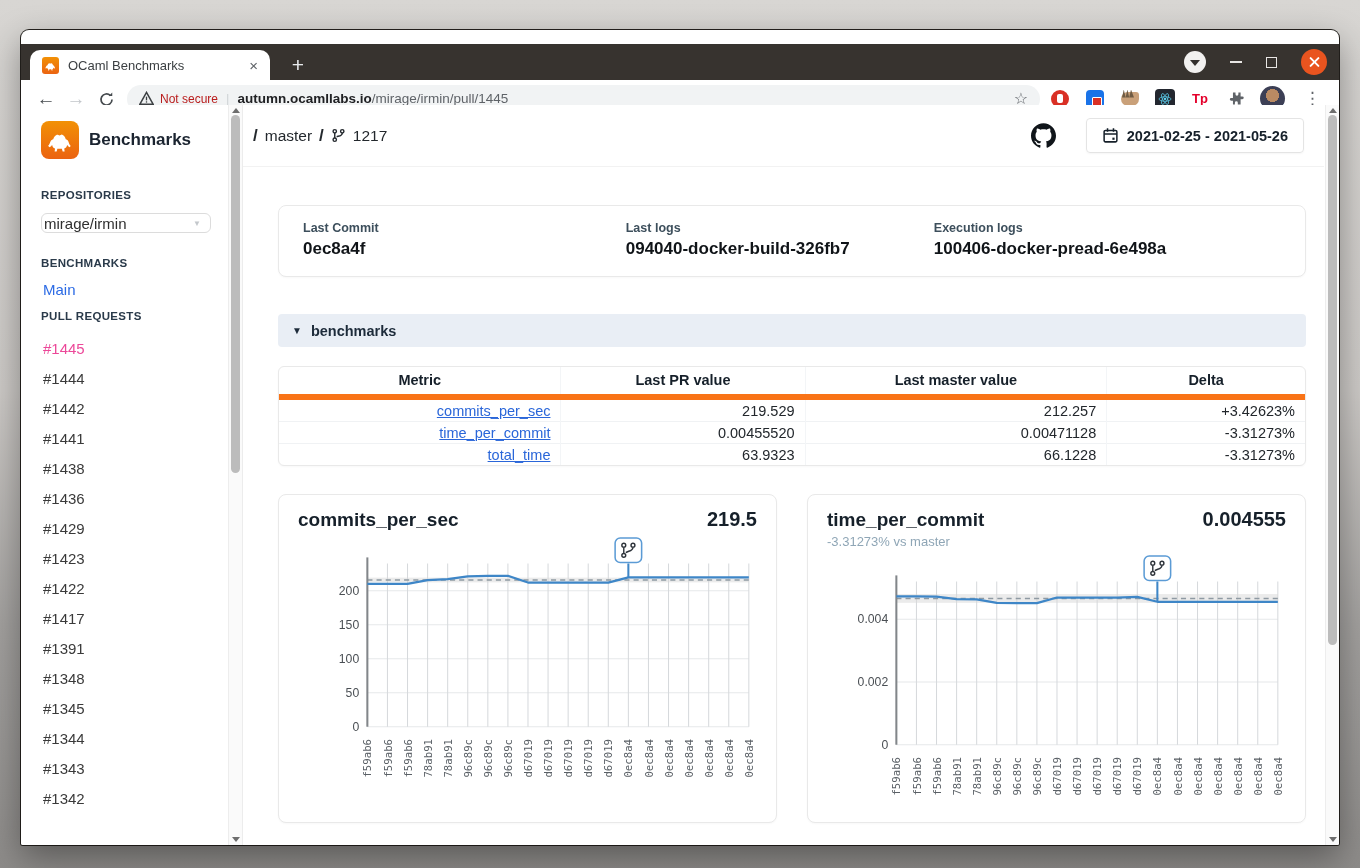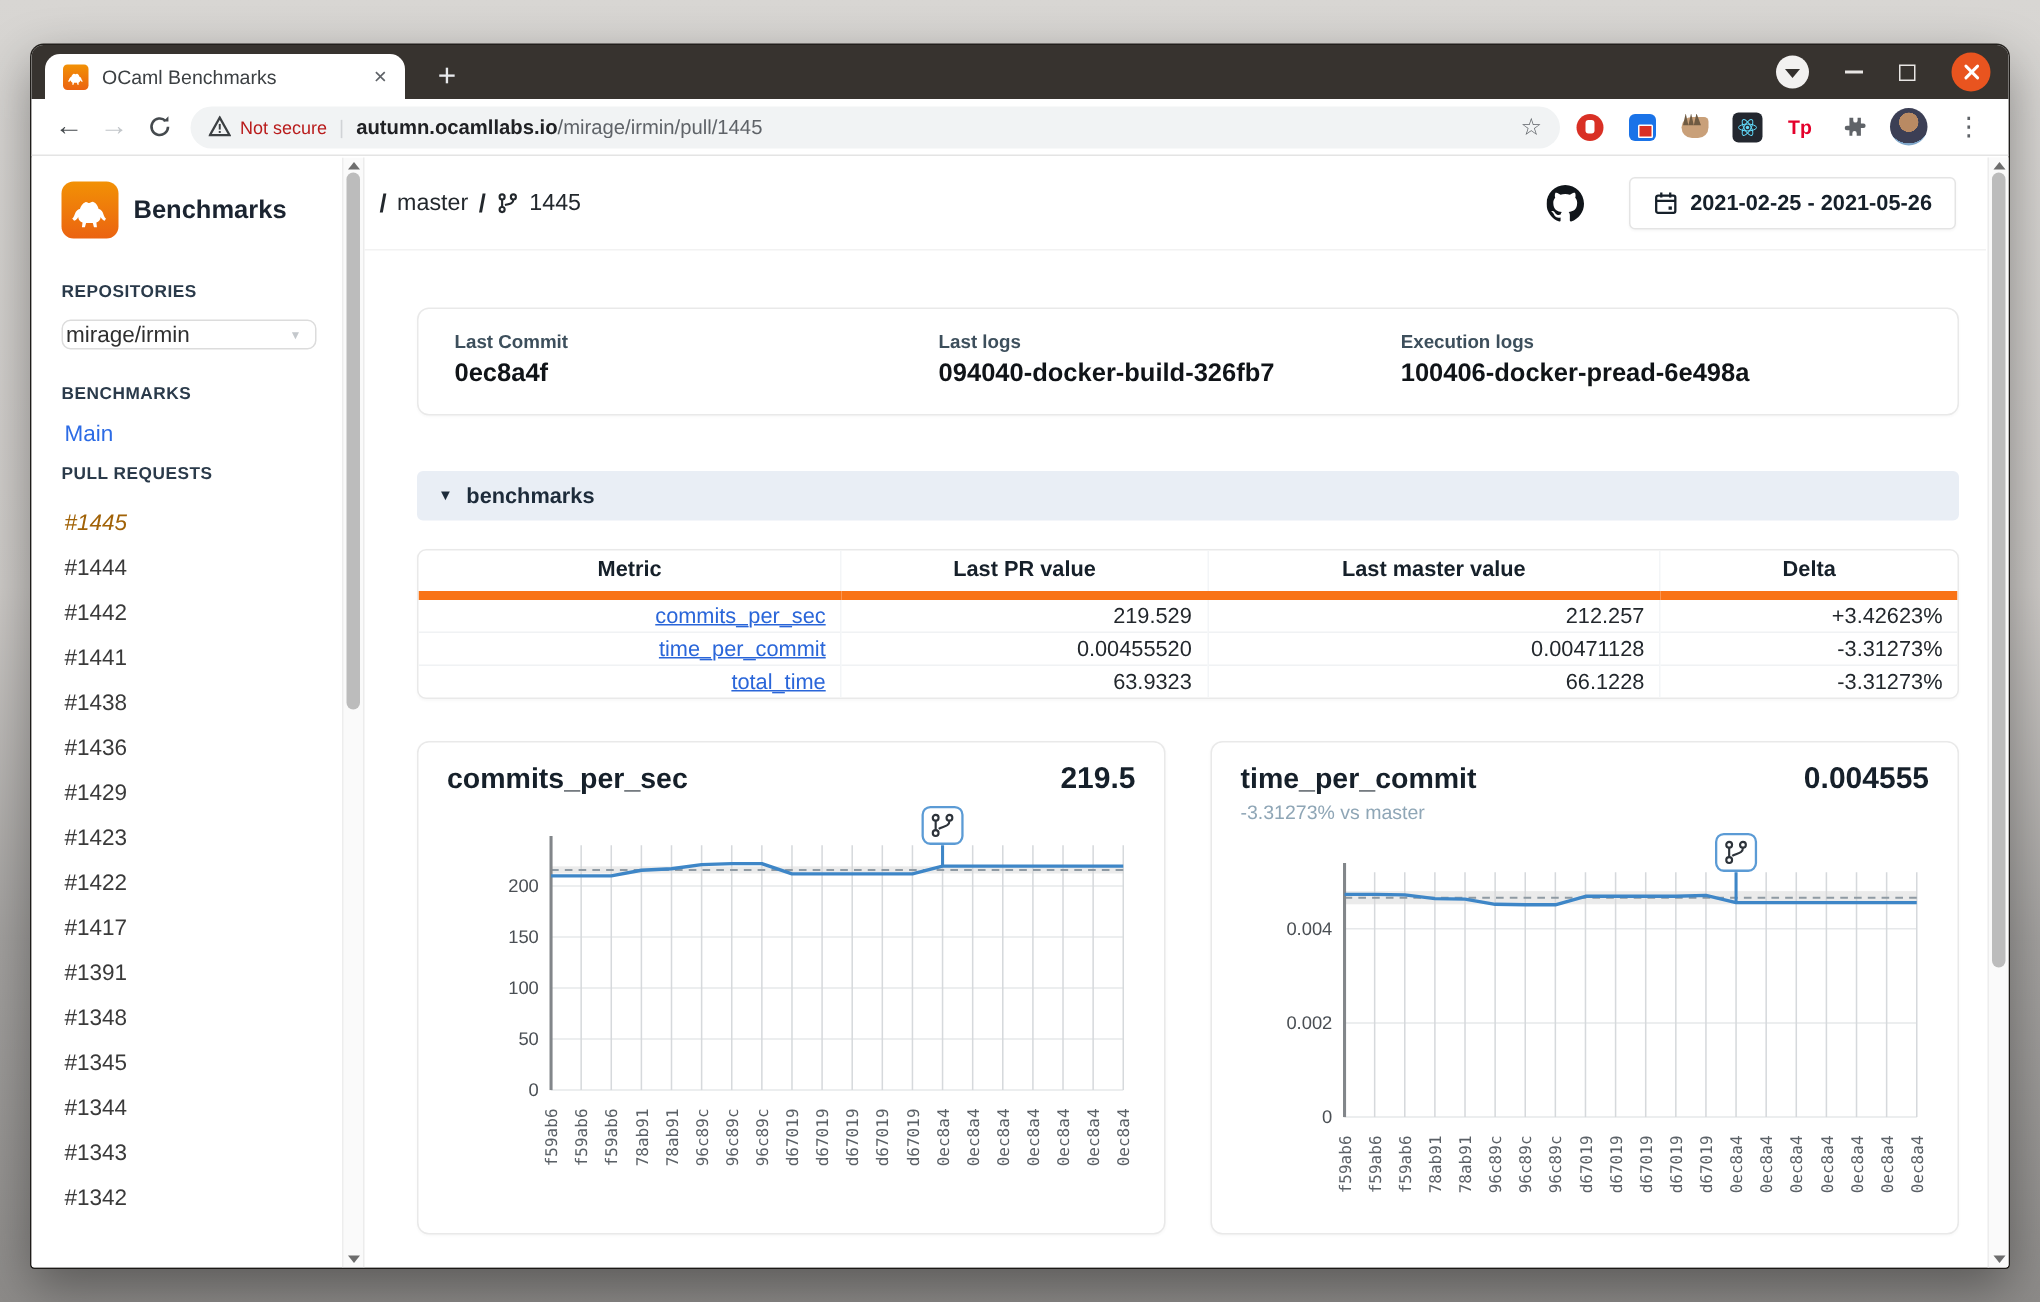--- a/index.html
+++ b/index.html
@@ -6,21 +6,21 @@
   html,body { width:1360px; height:868px; overflow:hidden;
     font-family:"Liberation Sans", sans-serif; }
   body { background: linear-gradient(180deg,#d8d6d3 0%,#cdcac7 45%,#a3a19f 72%,#8d8b89 100%); position:relative; }
 
   
   .window { position:absolute; left:21px; top:30px; width:1318px; height:815px;
     border-radius:8px 8px 2px 2px; overflow:hidden;
     box-shadow:0 12px 34px rgba(0,0,0,.38), 0 0 0 1px #26231f; background:#fff; }
 
   
-  .titlebar { position:relative; height:36px; background:#37332f; }
+  .titlebar { position:relative; height:36px; background:#37332f;margin-top:14px; }
   .tab { position:absolute; left:9px; top:6px; width:240px; height:30px; background:#fff;
     border-radius:10px 10px 0 0; display:flex; align-items:center; padding:0 10px 0 12px; }
   .favicon { width:17px; height:17px; border-radius:3px;
     background:linear-gradient(180deg,#f29105,#eb6311); display:flex; align-items:center; justify-content:center; flex:0 0 auto; }
   .favicon svg { width:13px; height:13px; }
   .tab-title { font-size:13px; color:#3c4043; margin-left:9px; flex:1; white-space:nowrap; overflow:hidden; }
   .tab-close { font-size:15px; color:#5f6368; padding:0 2px; cursor:default; }
   .new-tab { position:absolute; left:262px; top:6px; width:30px; height:30px; color:#e8eaed;
     font-size:21px; font-weight:400; display:flex; align-items:center; justify-content:center; }
   .win-controls { position:absolute; right:12px; top:0; height:36px; display:flex; align-items:center; gap:24px; }
@@ -74,21 +74,21 @@
     display:flex; align-items:center; justify-content:center; flex:0 0 auto; }
   .brand-logo svg { width:30px; height:30px; }
   .brand-name { font-size:17px; font-weight:700; color:#1b2430; }
   .side-label { font-size:11.5px; font-weight:700; color:#2a3a4a; letter-spacing:.03em; margin-bottom:12px; }
   .repo-select { width:170px; height:20px; border:1px solid #dcdcdc; border-radius:6px; background:#fff;
     display:flex; align-items:center; padding:0 2px; font-size:15px; color:#2f2f2f; margin-bottom:24px; position:relative; }
   .repo-select .chev { position:absolute; right:9px; font-size:8px; color:#c4c8cc; }
   .side-link { font-size:15px; color:#2c6be5; margin:0 0 12px 2px; display:block; }
   .pr-list { margin-left:2px; }
   .pr-item { height:30px; line-height:30px; font-size:15px; color:#3a3a3a; cursor:pointer; }
-  .pr-item.active { color:#a16207;font-style:italic; }
+  .pr-item.active { color:#ec4899; }
 
   
   .v-scroll { position:absolute; top:0; right:0; bottom:0; width:14px; background:#fafafa; border-left:1px solid #ededed; }
   .v-thumb { position:absolute; left:2px; width:9px; background:#bcbcbc; border-radius:5px; }
   .scroll-arrow { position:absolute; left:3px; width:0; height:0; border:4px solid transparent; }
   .arrow-up { top:3px; border-bottom:5px solid #6d6d6d; border-top:none; }
   .arrow-down { bottom:3px; border-top:5px solid #6d6d6d; border-bottom:none; }
 
   
   .main { flex:1; position:relative; padding-right:15px; min-width:0; }
@@ -261,21 +261,21 @@
           <span>master</span>
           <span class="slash">/</span>
           <svg viewBox="0 0 16 16">
               <g fill="none" stroke="#23282d" stroke-width="1.5">
                 <circle cx="4" cy="3.5" r="1.8"></circle>
                 <circle cx="12" cy="3.5" r="1.8"></circle>
                 <circle cx="4" cy="12.5" r="1.8"></circle>
                 <path d="M4 5.3v5.4M12 5.3c0 3.4-3.2 3.2-6 3.9"></path>
               </g>
             </svg>
-          <span>1445</span>
+          <span>1217</span>
         </div>
         <div class="header-right">
           <span class="gh-ic">
             <svg viewBox="0 0 24 24">
                 <path fill="#10151a" d="M12 .297c-6.63 0-12 5.373-12 12 0 5.303 3.438 9.8 8.205 11.385.6.113.82-.258.82-.577 0-.285-.01-1.04-.015-2.04-3.338.724-4.042-1.61-4.042-1.61-.546-1.387-1.333-1.757-1.333-1.757-1.087-.744.084-.729.084-.729 1.205.084 1.838 1.236 1.838 1.236 1.07 1.835 2.809 1.305 3.495.998.108-.776.417-1.305.76-1.605-2.665-.3-5.466-1.332-5.466-5.93 0-1.31.465-2.38 1.235-3.22-.135-.303-.54-1.523.105-3.176 0 0 1.005-.322 3.3 1.23.96-.267 1.98-.399 3-.405 1.02.006 2.04.138 3 .405 2.28-1.552 3.285-1.23 3.285-1.23.645 1.653.24 2.873.12 3.176.765.84 1.23 1.91 1.23 3.22 0 4.61-2.805 5.625-5.475 5.92.42.36.81 1.096.81 2.22 0 1.606-.015 2.896-.015 3.286 0 .315.21.69.825.57C20.565 22.092 24 17.592 24 12.297c0-6.627-5.373-12-12-12"></path>
               </svg>
           </span>
           <div class="date-box">
             <svg viewBox="0 0 20 20">
                 <g fill="none" stroke="#16202a" stroke-width="1.8">

